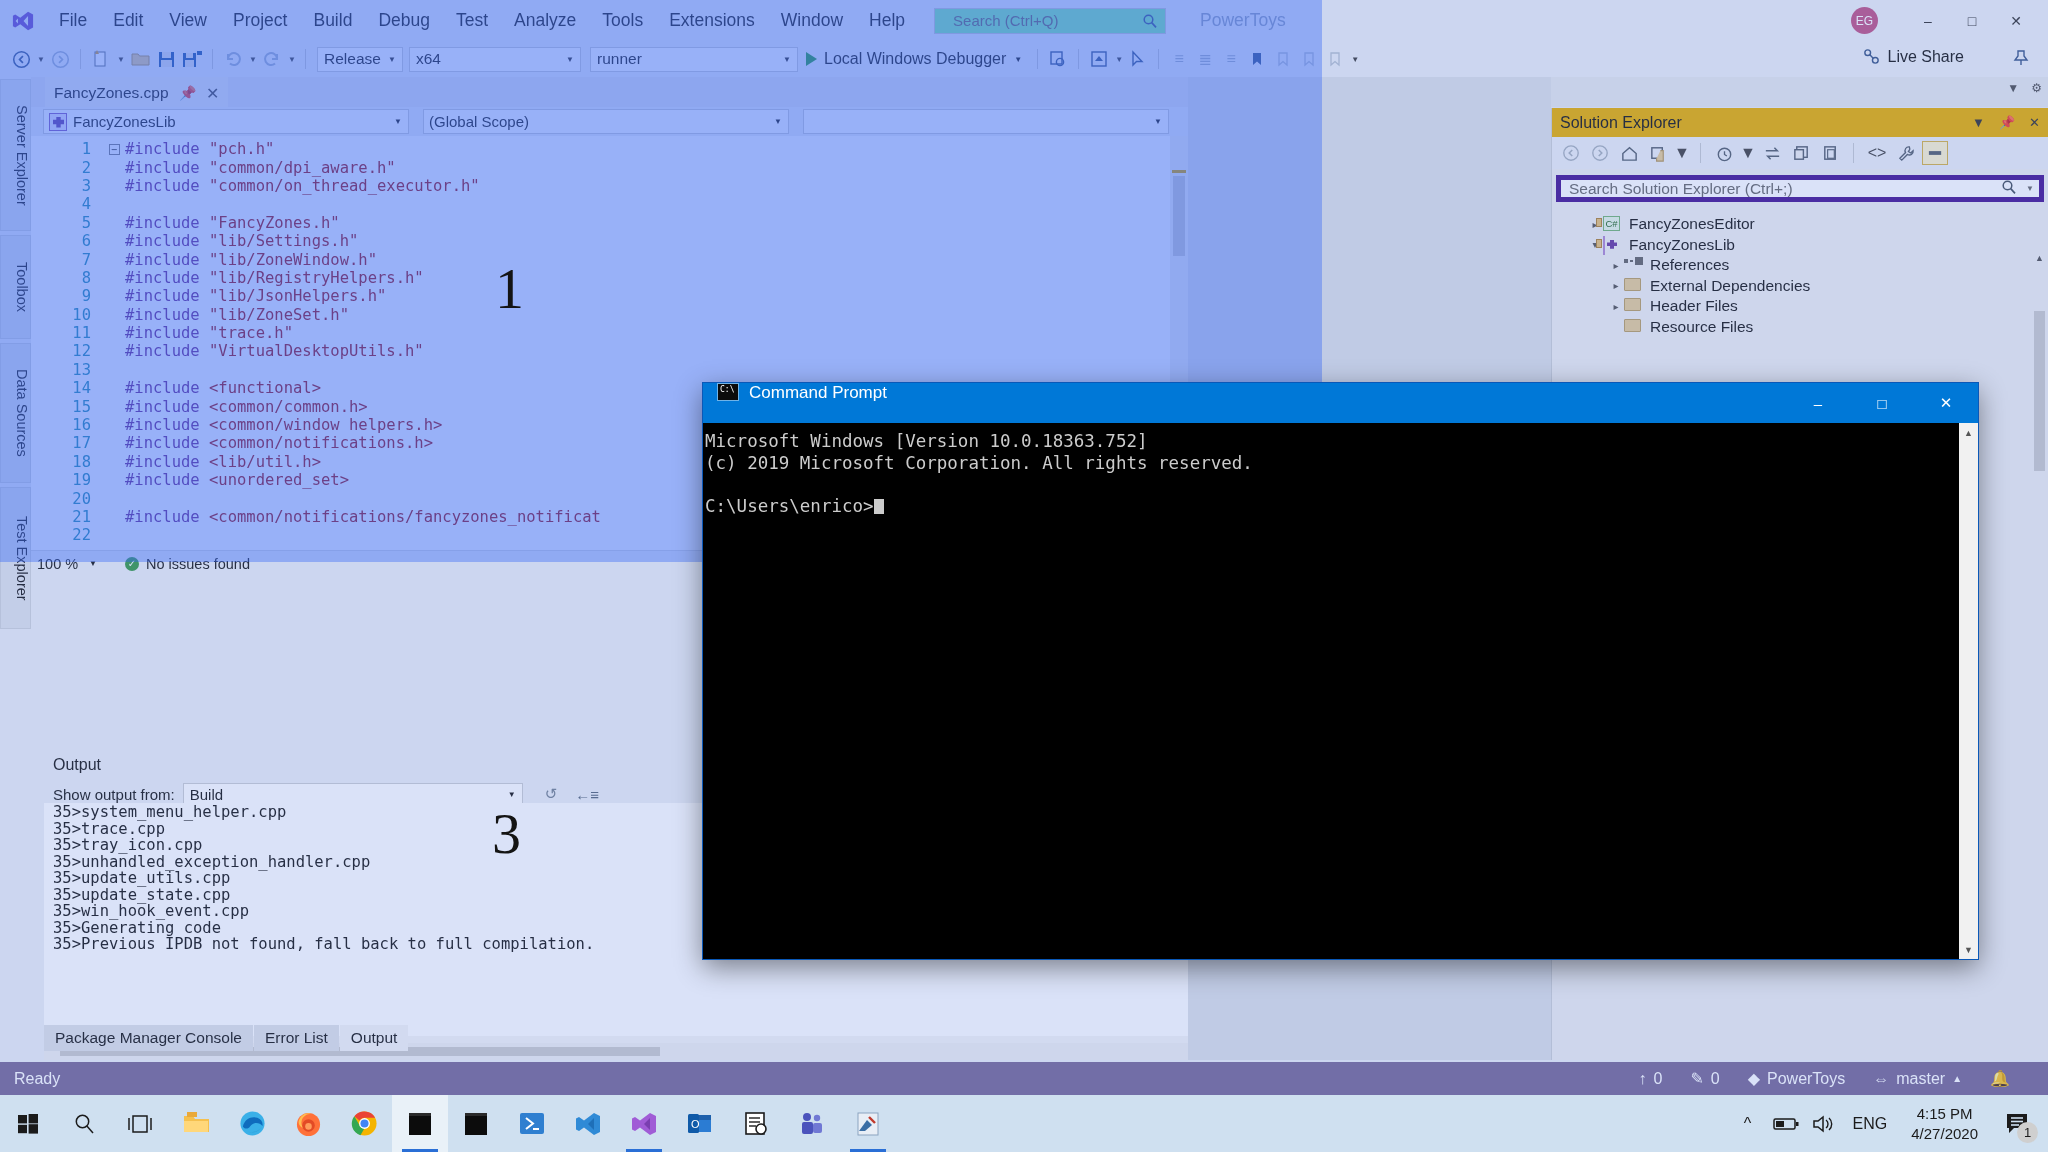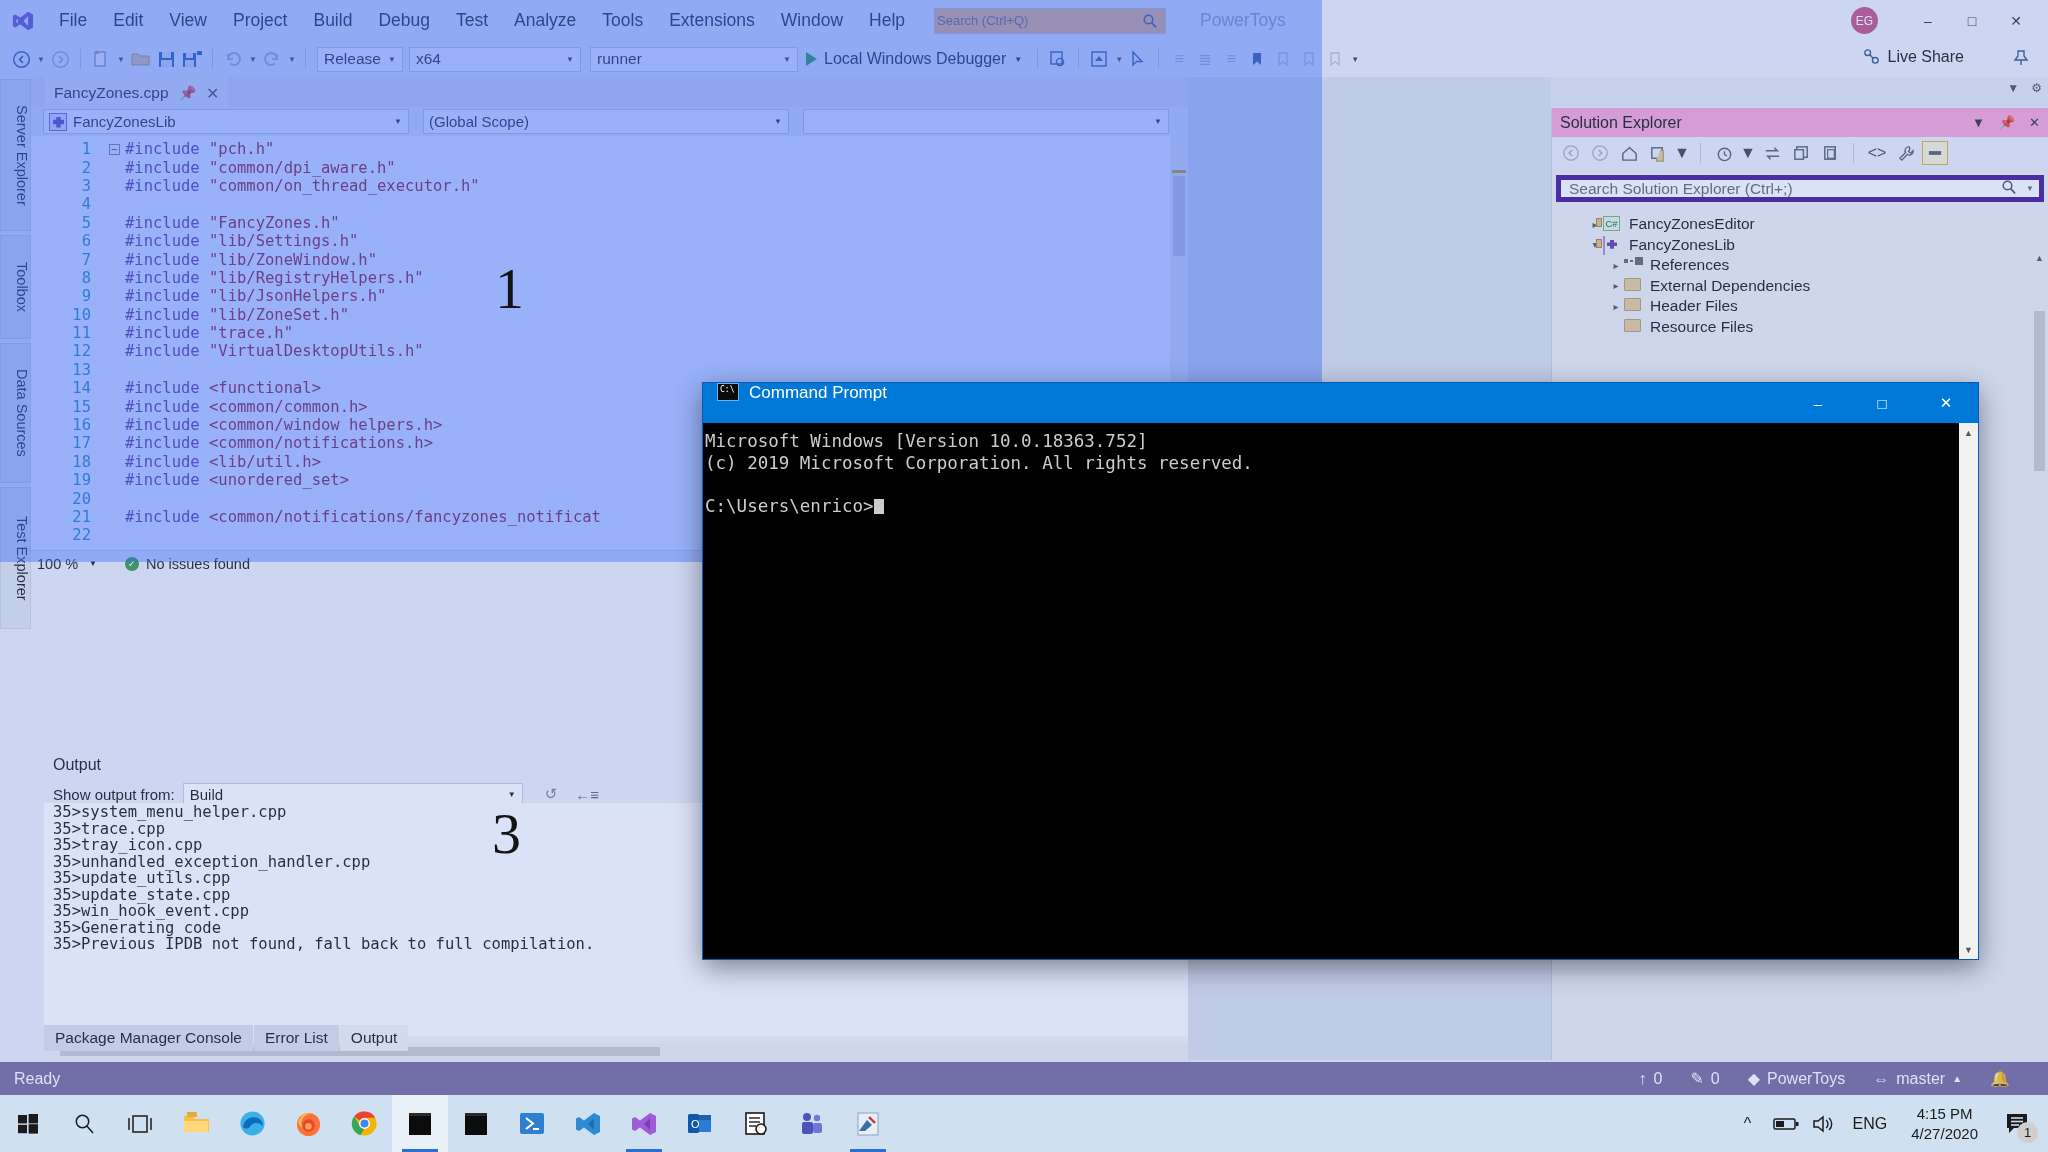--- a/index.html
+++ b/index.html
@@ -22,23 +22,23 @@
     position: absolute; left: 0; top: 0; width: 2048px; height: 41px;
     background: #eef1f5; display: flex; align-items: center;
   }
   .vs-logo { width: 46px; height: 41px; display: flex; align-items: center; justify-content: center; }
   .vs-logo svg { width: 22px; height: 22px; }
   .menu-item {
     font-size: 17.5px; color: #1e1e1e; padding: 0 13px; height: 41px;
     line-height: 41px; white-space: nowrap; cursor: default;
   }
   .vs-search {
-    margin-left: 16px; width: 232px; height: 26px; background: #fdba74;
+    margin-left: 16px; width: 232px; height: 26px; background: #86efac;
     border: 1px solid #ccced0; display: flex; align-items: center;
-    padding: 0 2px; font-size: 13px; color: #6d6d6d; position: relative;
+    padding: 0 18px; font-size: 15px; color: #6d6d6d; position: relative;
   }
   .vs-search .mag { position: absolute; right: 7px; top: 4px; }
   .pt-title {
     margin-left: 34px; font-size: 17.5px; color: #9aa7bb; white-space: nowrap;
   }
   .win-ctrl-group { position: absolute; right: 10px; top: 0; display: flex; align-items: center; height: 41px; }
   .avatar-circle {
     width: 27px; height: 27px; border-radius: 50%; background: #c25b8a;
     color: #fff; font-size: 12px; display: flex; align-items: center;
     justify-content: center; margin-right: 28px;
@@ -131,21 +131,21 @@
 
   
   .vs-status { position: absolute; left: 0; bottom: 0; width: 2048px; height: 33px; background: #68217a; display: flex; align-items: center; color: #fff; font-size: 16px; }
   .vs-status.ov { background: #7d6f9a; }
   .st-left { padding-left: 14px; }
   .st-right { margin-left: auto; display: flex; align-items: center; gap: 8px; padding-right: 28px; }
   .st-chip { display: flex; align-items: center; gap: 7px; padding: 0 10px; }
 
   
   .solexp { position: absolute; left: 1551px; top: 108px; width: 497px; height: 952px; background: #f1f1f1; border-left: 1px solid #cfd2d6; }
-  .se-title { height: 29px; background: #f9a8d4; display: flex; align-items: center; padding: 0 8px; font-size: 16px; color: #1e1e1e; }
+  .se-title { height: 29px; background: #eab308; display: flex; align-items: center; padding: 0 8px; font-size: 16px; color: #1e1e1e; }
   .se-title .actions { margin-left: auto; display: flex; gap: 14px; align-items: center; color: #3a3a3a; font-size: 13px; }
   .se-toolbar { height: 32px; background: #eef1f5; display: flex; align-items: center; gap: 3px; padding-left: 6px; }
   .se-tb-ico { width: 26px; height: 24px; display: flex; align-items: center; justify-content: center; color: #4a4a4a; }
   .se-tb-ico.sel { background: #fdf4d0; border: 1px solid #d9b64a; }
   .se-search { height: 27px; background: #fff; border: 5px solid #4c1d95; margin: 6px 4px; display: flex; align-items: center; padding: 0 8px; font-size: 15.5px; color: #6d6d6d; position: relative; }
   .se-search .mag { position: absolute; right: 22px; }
   .se-tree { padding-top: 6px; font-size: 15.5px; color: #1e1e1e; }
   .se-row { height: 20.5px; display: flex; align-items: center; white-space: nowrap; }
   .se-arrow { width: 16px; text-align: center; color: #5a5a5a; font-size: 10px; flex: none; }
   .se-ico { width: 20px; height: 16px; margin-right: 6px; flex: none; position: relative; }

